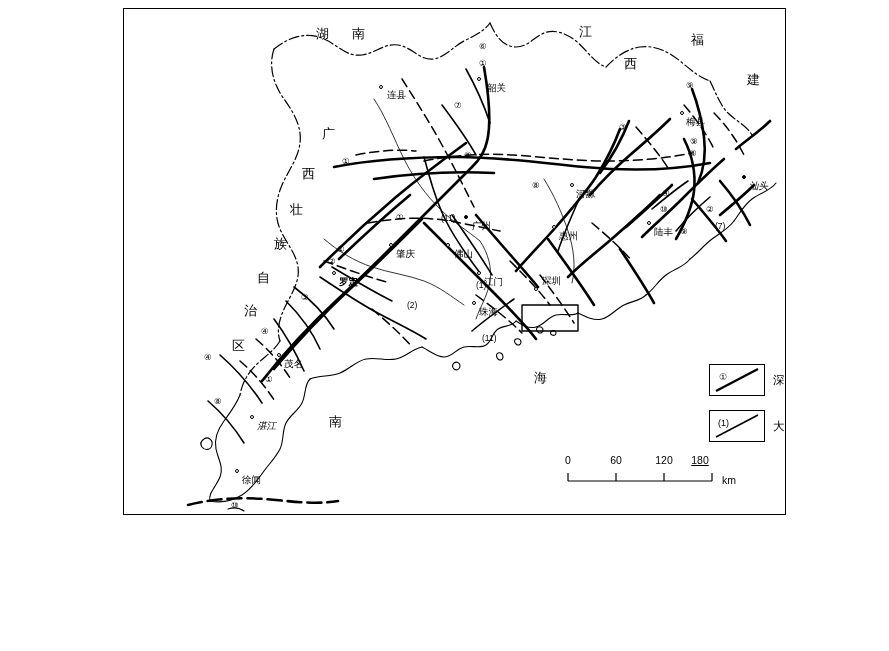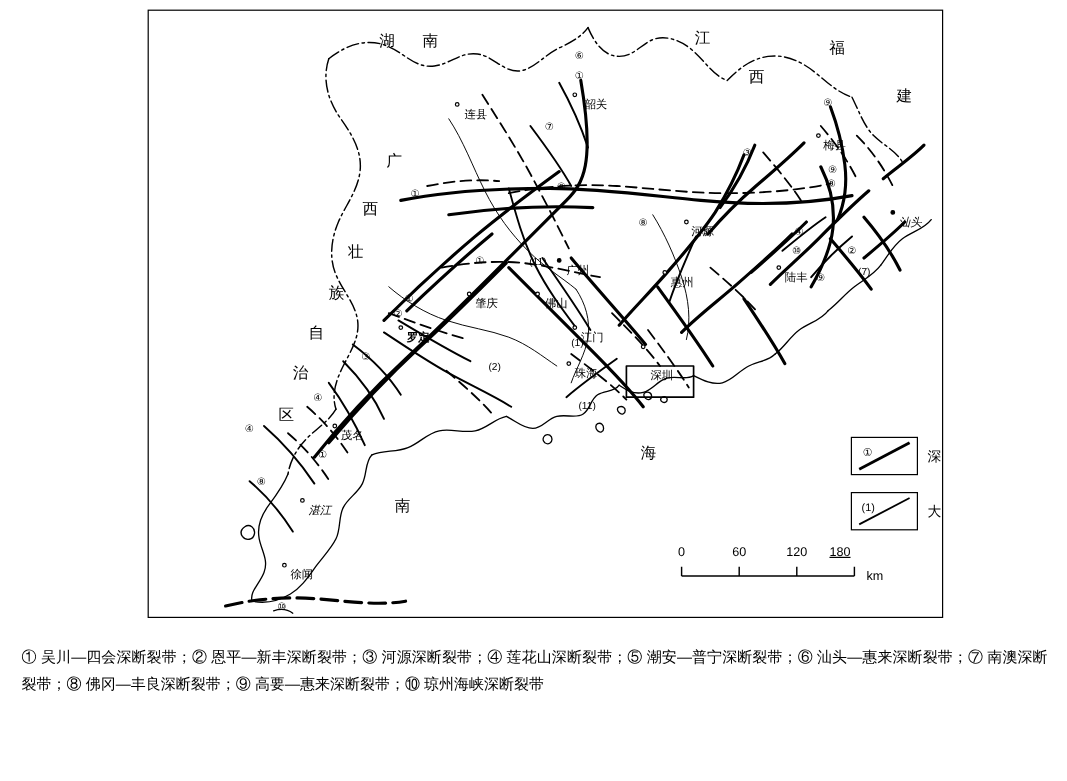--- a/index.html
+++ b/index.html
@@ -325,21 +325,21 @@
     <div class="map-label city-label" style="left:548px;top:108px;margin-left:14px;">梅县</div>
     <div class="map-label city-label" style="left:452px;top:180px;">河源</div>
     <div class="map-label city-label" style="left:625px;top:172px;font-style:italic;">汕头</div>
     <div class="map-label city-label" style="left:348px;top:212px;">广州</div>
     <div class="map-label city-label" style="left:435px;top:222px;">惠州</div>
     <div class="map-label city-label" style="left:530px;top:218px;">陆丰</div>
     <div class="map-label city-label" style="left:272px;top:240px;">肇庆</div>
     <div class="map-label city-label" style="left:330px;top:240px;">佛山</div>
     <div class="map-label city-label" style="left:215px;top:268px;font-weight:bold;">罗定</div>
     <div class="map-label city-label" style="left:360px;top:268px;">江门</div>
-    <div class="map-label city-label" style="left:418px;top:300px;">深圳</div>
+    <div class="map-label city-label" style="left:418px;top:267px;">深圳</div>
     <div class="map-label city-label" style="left:355px;top:298px;">珠海</div>
     <div class="map-label city-label" style="left:160px;top:350px;">茂名</div>
     <div class="map-label city-label" style="left:133px;top:412px;font-style:italic;">湛江</div>
     <div class="map-label city-label" style="left:118px;top:466px;">徐闻</div>
 
     <div class="cnum" style="left:355px;top:33px;">⑥</div>
     <div class="cnum" style="left:355px;top:50px;">①</div>
     <div class="cnum" style="left:330px;top:92px;">⑦</div>
     <div class="cnum" style="left:562px;top:72px;">⑨</div>
     <div class="cnum" style="left:495px;top:114px;">③</div>
@@ -405,16 +405,15 @@
           <line x1="52" y1="0" x2="52" y2="8" stroke="#000" stroke-width="1.2"></line>
           <line x1="100" y1="0" x2="100" y2="8" stroke="#000" stroke-width="1.2"></line>
           <line x1="148" y1="0" x2="148" y2="8" stroke="#000" stroke-width="1.2"></line>
         </svg>
       </div>
     </div>
 
   </div>
 
   <div id="caption">
-    <p class="para">① 吴川—四会深断裂带；② 恩平—新丰深断裂带；③ 河源深断裂带；④ 莲花山深断裂带；⑤ 潮安—普宁深断裂带；⑥ 汕头—惠来深断裂带；⑦ 南澳深断裂带；⑧ 佛冈—丰良深断裂带；⑨ 高要—惠来深断裂带；⑩ 琼州海峡深断裂带</p>
   </div>
 
 </div>
 
 </body></html>

